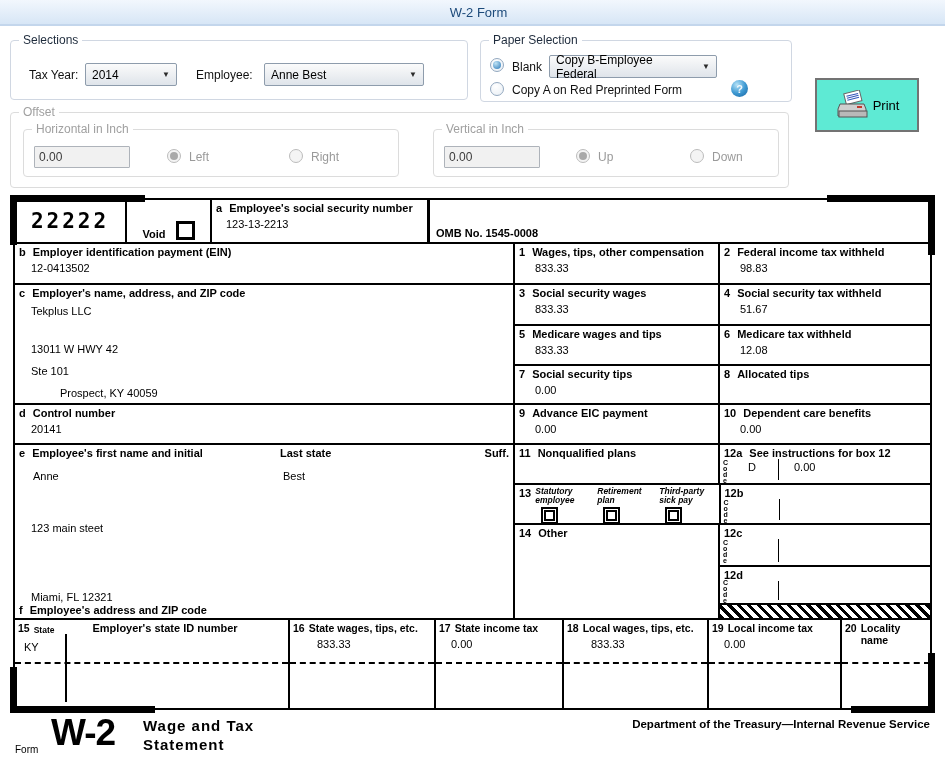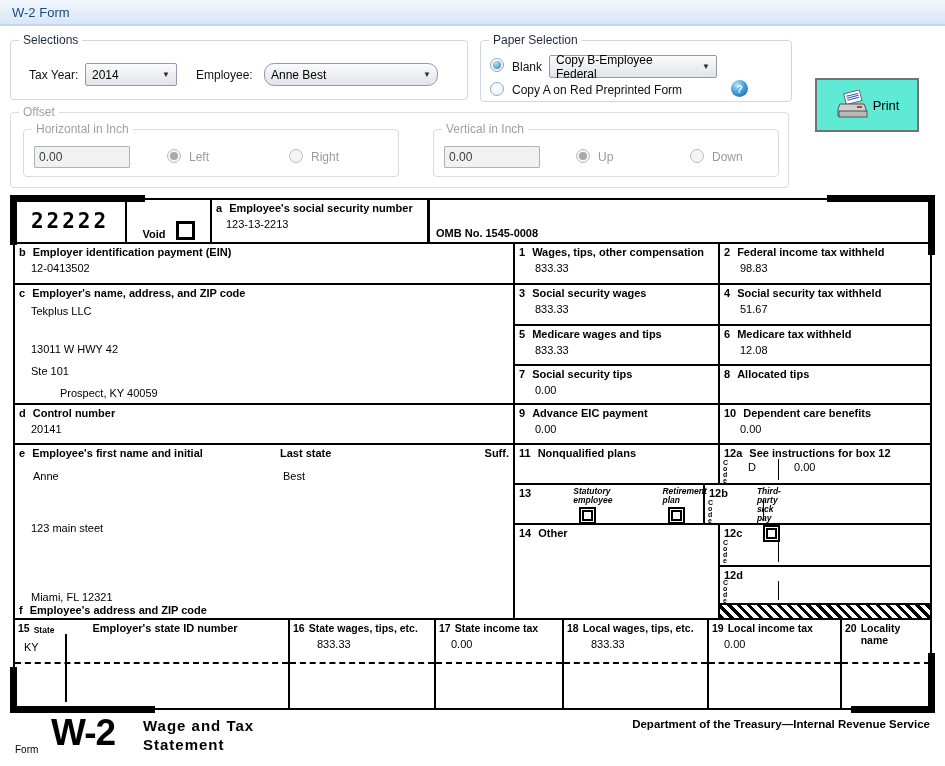--- a/index.html
+++ b/index.html
@@ -8,21 +8,21 @@
   .app {
     position: relative; width: 945px; height: 766px; background: #fff;
     font-family: "Liberation Sans", sans-serif; overflow: hidden; color:#000;
   }
   
   .titlebar {
     position:absolute; left:0; top:0; width:945px; height:26px;
     background: linear-gradient(#f2f7fd, #d7e6f6);
     border-bottom: 2px solid #c3d6ec;
     display:flex; align-items:center; padding-left:12px;
-    font-size:13px; color:#1c4a7a;
+    font-size:13px; color:#1c4a7a;justify-content:center;
   }
   
   .grp { position:absolute; border:1px solid #d0d7e2; border-radius:4px; }
   .grp-label {
     position:absolute; top:-8px; left:8px; background:#fff; padding:0 4px;
     font-size:12px; color:#1e2b3c; white-space:nowrap;
   }
   .grp.disabled { border-color:#dcdcdc; }
   .grp.disabled .grp-label { color:#a0a0a0; }
   .ctl-label { position:absolute; font-size:12px; color:#111; white-space:nowrap; }
@@ -121,21 +121,21 @@
   </div>
 
   <div class="grp" style="left:10px; top:40px; width:458px; height:60px;">
     <span class="grp-label">Selections</span>
     <span class="ctl-label" style="left:18px; top:27px;">Tax Year:</span>
     <div class="combo" style="left:74px; top:22px; width:92px;">
       <span>2014</span>
       <span class="arr">▼</span>
     </div>
     <span class="ctl-label" style="left:185px; top:27px;">Employee:</span>
-    <div class="combo" style="left:253px; top:22px; width:174px;border-radius:10px;">
+    <div class="combo" style="left:253px; top:22px; width:160px;">
       <span>Anne Best</span>
       <span class="arr">▼</span>
     </div>
   </div>
 
   <div class="grp" style="left:480px; top:40px; width:312px; height:62px;padding-left:28px;">
     <span class="grp-label">Paper Selection</span>
     <span class="radio sel" style="left:9px; top:17px;"></span>
     <span class="ctl-label" style="left:31px; top:19px;">Blank</span>
     <div class="combo" style="left:68px; top:14px; width:168px;">
@@ -352,21 +352,21 @@
                 <span class="num">12a</span>
                 <span>See instructions for box 12</span>
               </div>
             <div class="code-strip">Code</div>
             <span style="position:absolute; left:28px; top:16px; font-size:11px;">D</span>
             <span style="position:absolute; left:74px; top:16px; font-size:11px;">0.00</span>
             <div class="vline"></div>
           </div>
         </div>
         <div style="display:flex; height:40px;" class="bt">
-          <div class="cell bl" style="width:190px; display:flex;gap:38px;">
+          <div class="cell bl" style="width:206px; display:flex;">
             <span style="font-size:11px; font-weight:bold; margin-right:4px;">13</span>
             <div class="cb-group" style="margin-right:12px;">
               <div>Statutory employee</div>
               <div class="cb"></div>
             </div>
             <div class="cb-group" style="margin-right:12px;">
               <div>Retirement plan</div>
               <div class="cb"></div>
             </div>
             <div class="cb-group">

